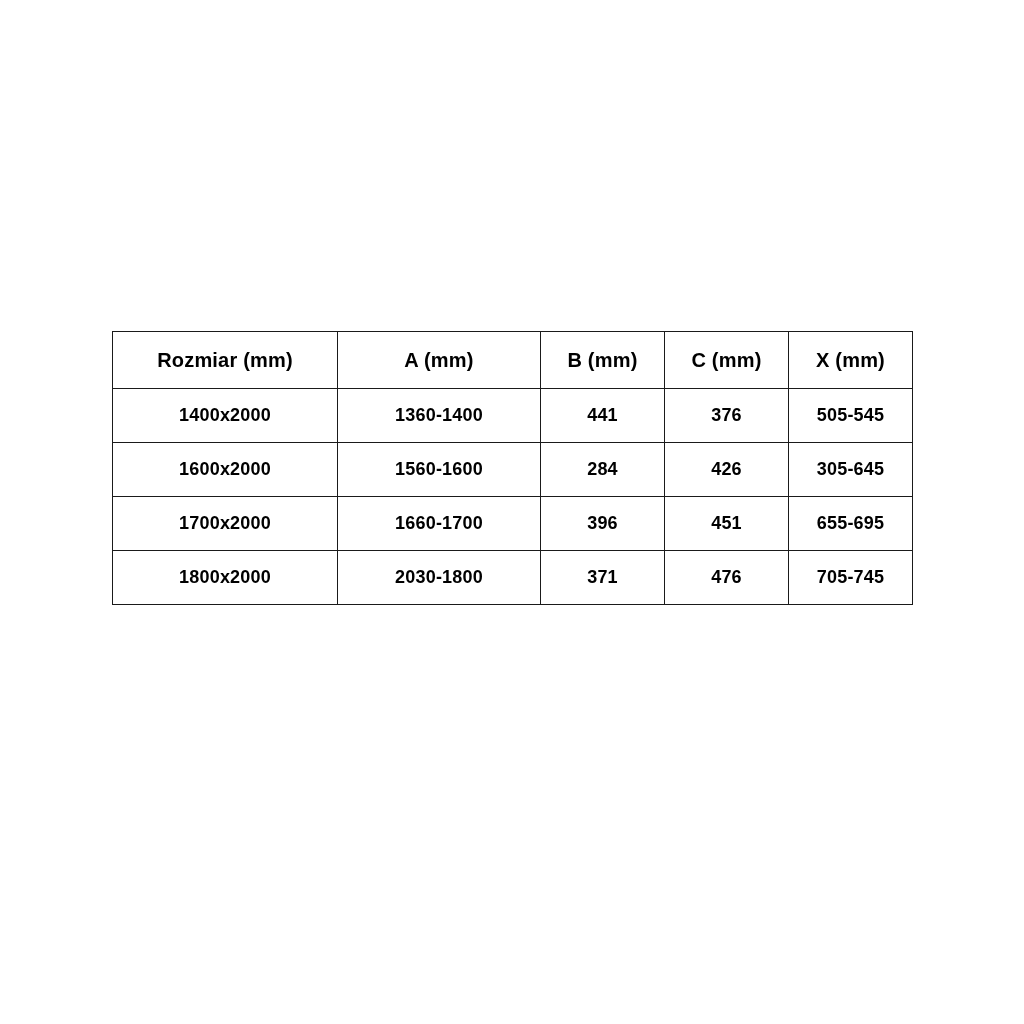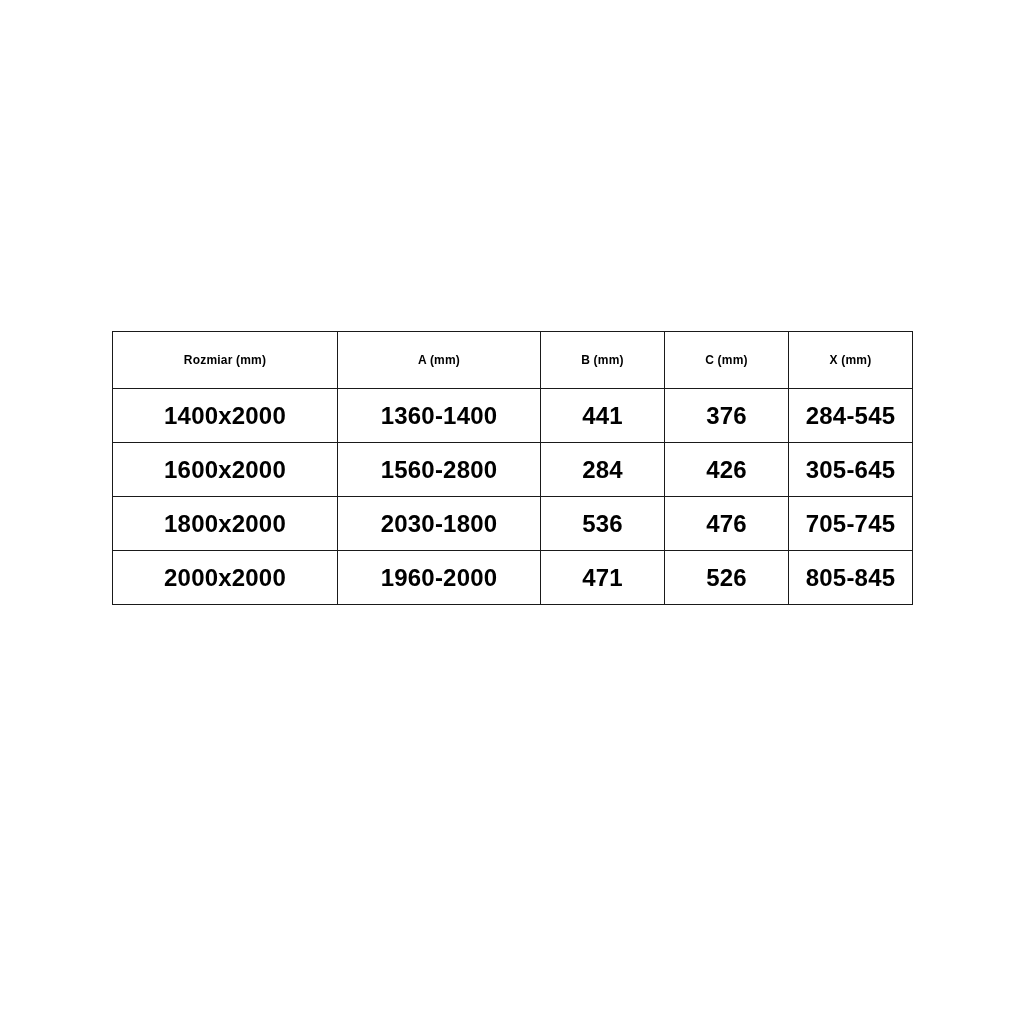--- a/index.html
+++ b/index.html
@@ -33,25 +33,25 @@
     text-align: center;
     vertical-align: middle;
     color: #000000;
     font-weight: bold;
     font-size: 17px;
     letter-spacing: 0.2px;
     white-space: nowrap;
   }
   table.spec thead th {
     height: 54px;
-    font-size: 12px;
+    font-size: 20px;
   }
   table.spec tbody td {
     height: 51px;
-    font-size: 24px;
+    font-size: 18px;
   }
   col.c0 { width: 225px; }
   col.c1 { width: 203px; }
   col.c2 { width: 124px; }
   col.c3 { width: 124px; }
   col.c4 { width: 124px; }
 </style>
 </head>
 <body>
 
@@ -73,39 +73,39 @@
           <th>C (mm)</th>
           <th>X (mm)</th>
         </tr>
       </thead>
       <tbody>
         <tr>
           <td>1400x2000</td>
           <td>1360-1400</td>
           <td>441</td>
           <td>376</td>
-          <td>284-545</td>
+          <td>505-545</td>
         </tr>
         <tr>
           <td>1600x2000</td>
-          <td>1560-2800</td>
+          <td>1560-1600</td>
           <td>284</td>
           <td>426</td>
           <td>305-645</td>
         </tr>
         <tr>
+          <td>1700x2000</td>
+          <td>1660-1700</td>
+          <td>396</td>
+          <td>451</td>
+          <td>655-695</td>
+        </tr>
+        <tr>
           <td>1800x2000</td>
           <td>2030-1800</td>
-          <td>536</td>
+          <td>371</td>
           <td>476</td>
           <td>705-745</td>
-        </tr>
-        <tr>
-          <td>2000x2000</td>
-          <td>1960-2000</td>
-          <td>471</td>
-          <td>526</td>
-          <td>805-845</td>
         </tr>
       </tbody>
     </table>
   </div>
 </div>
 
 </body></html>

